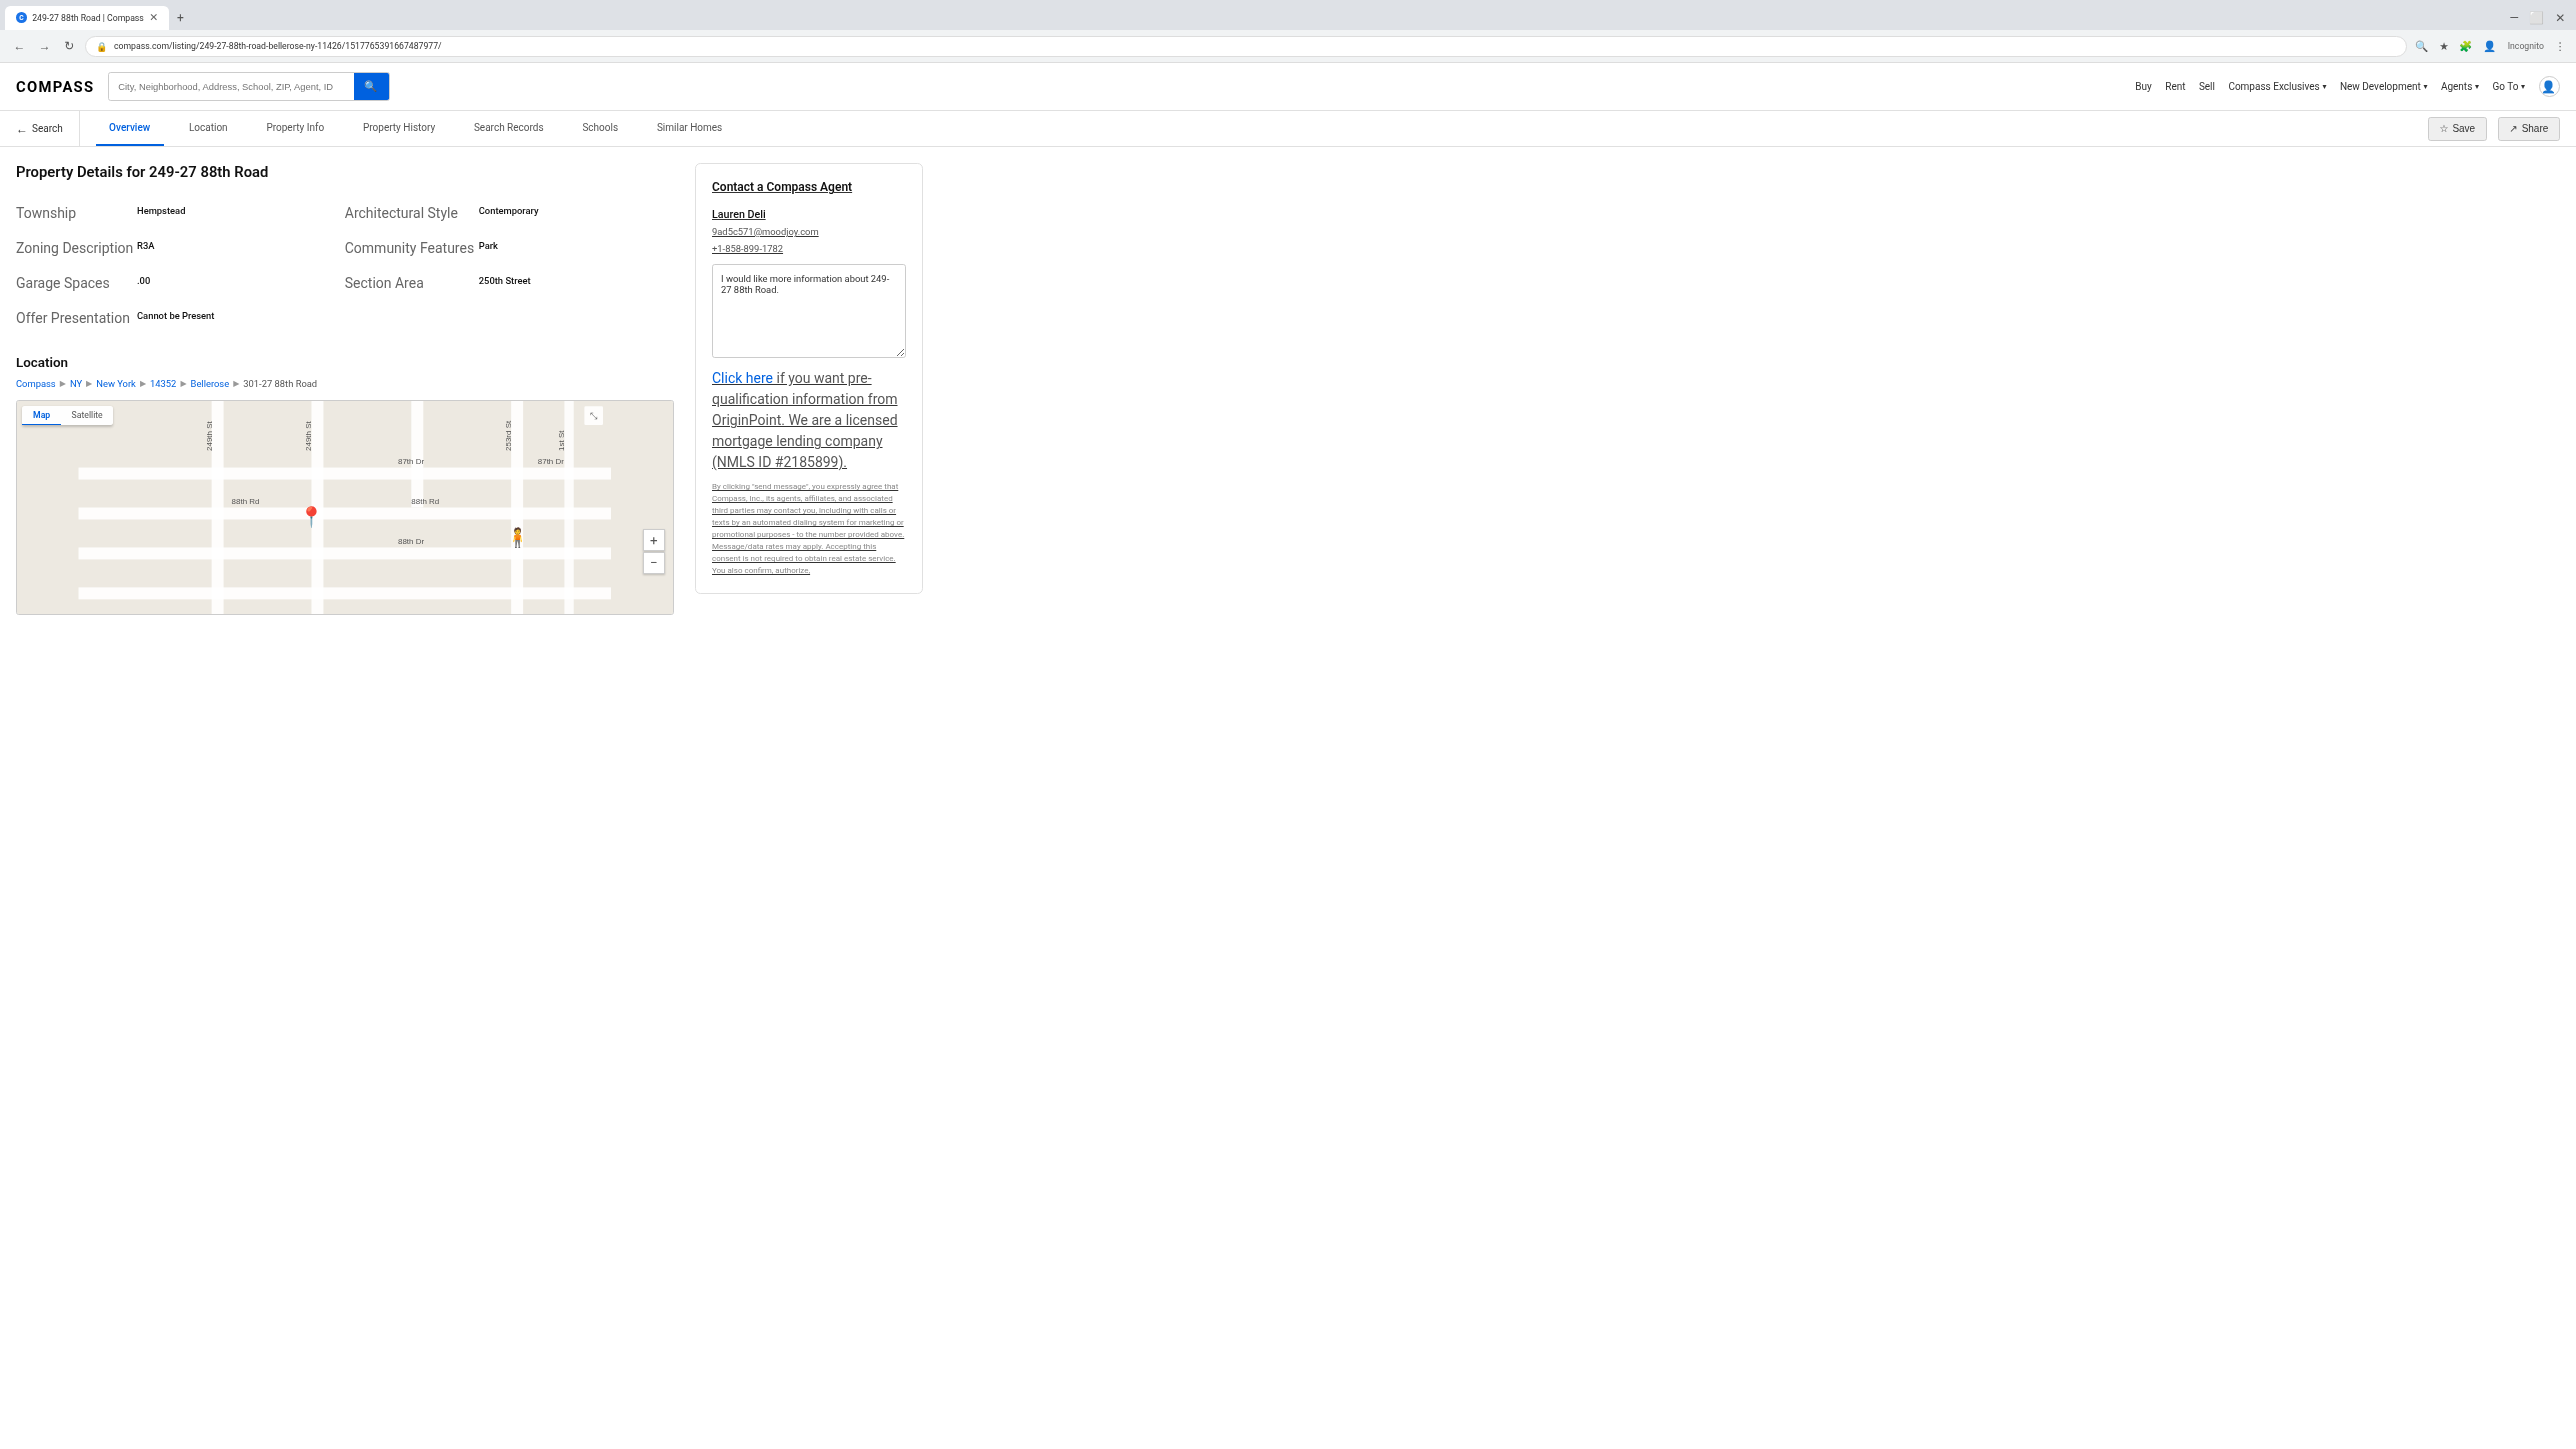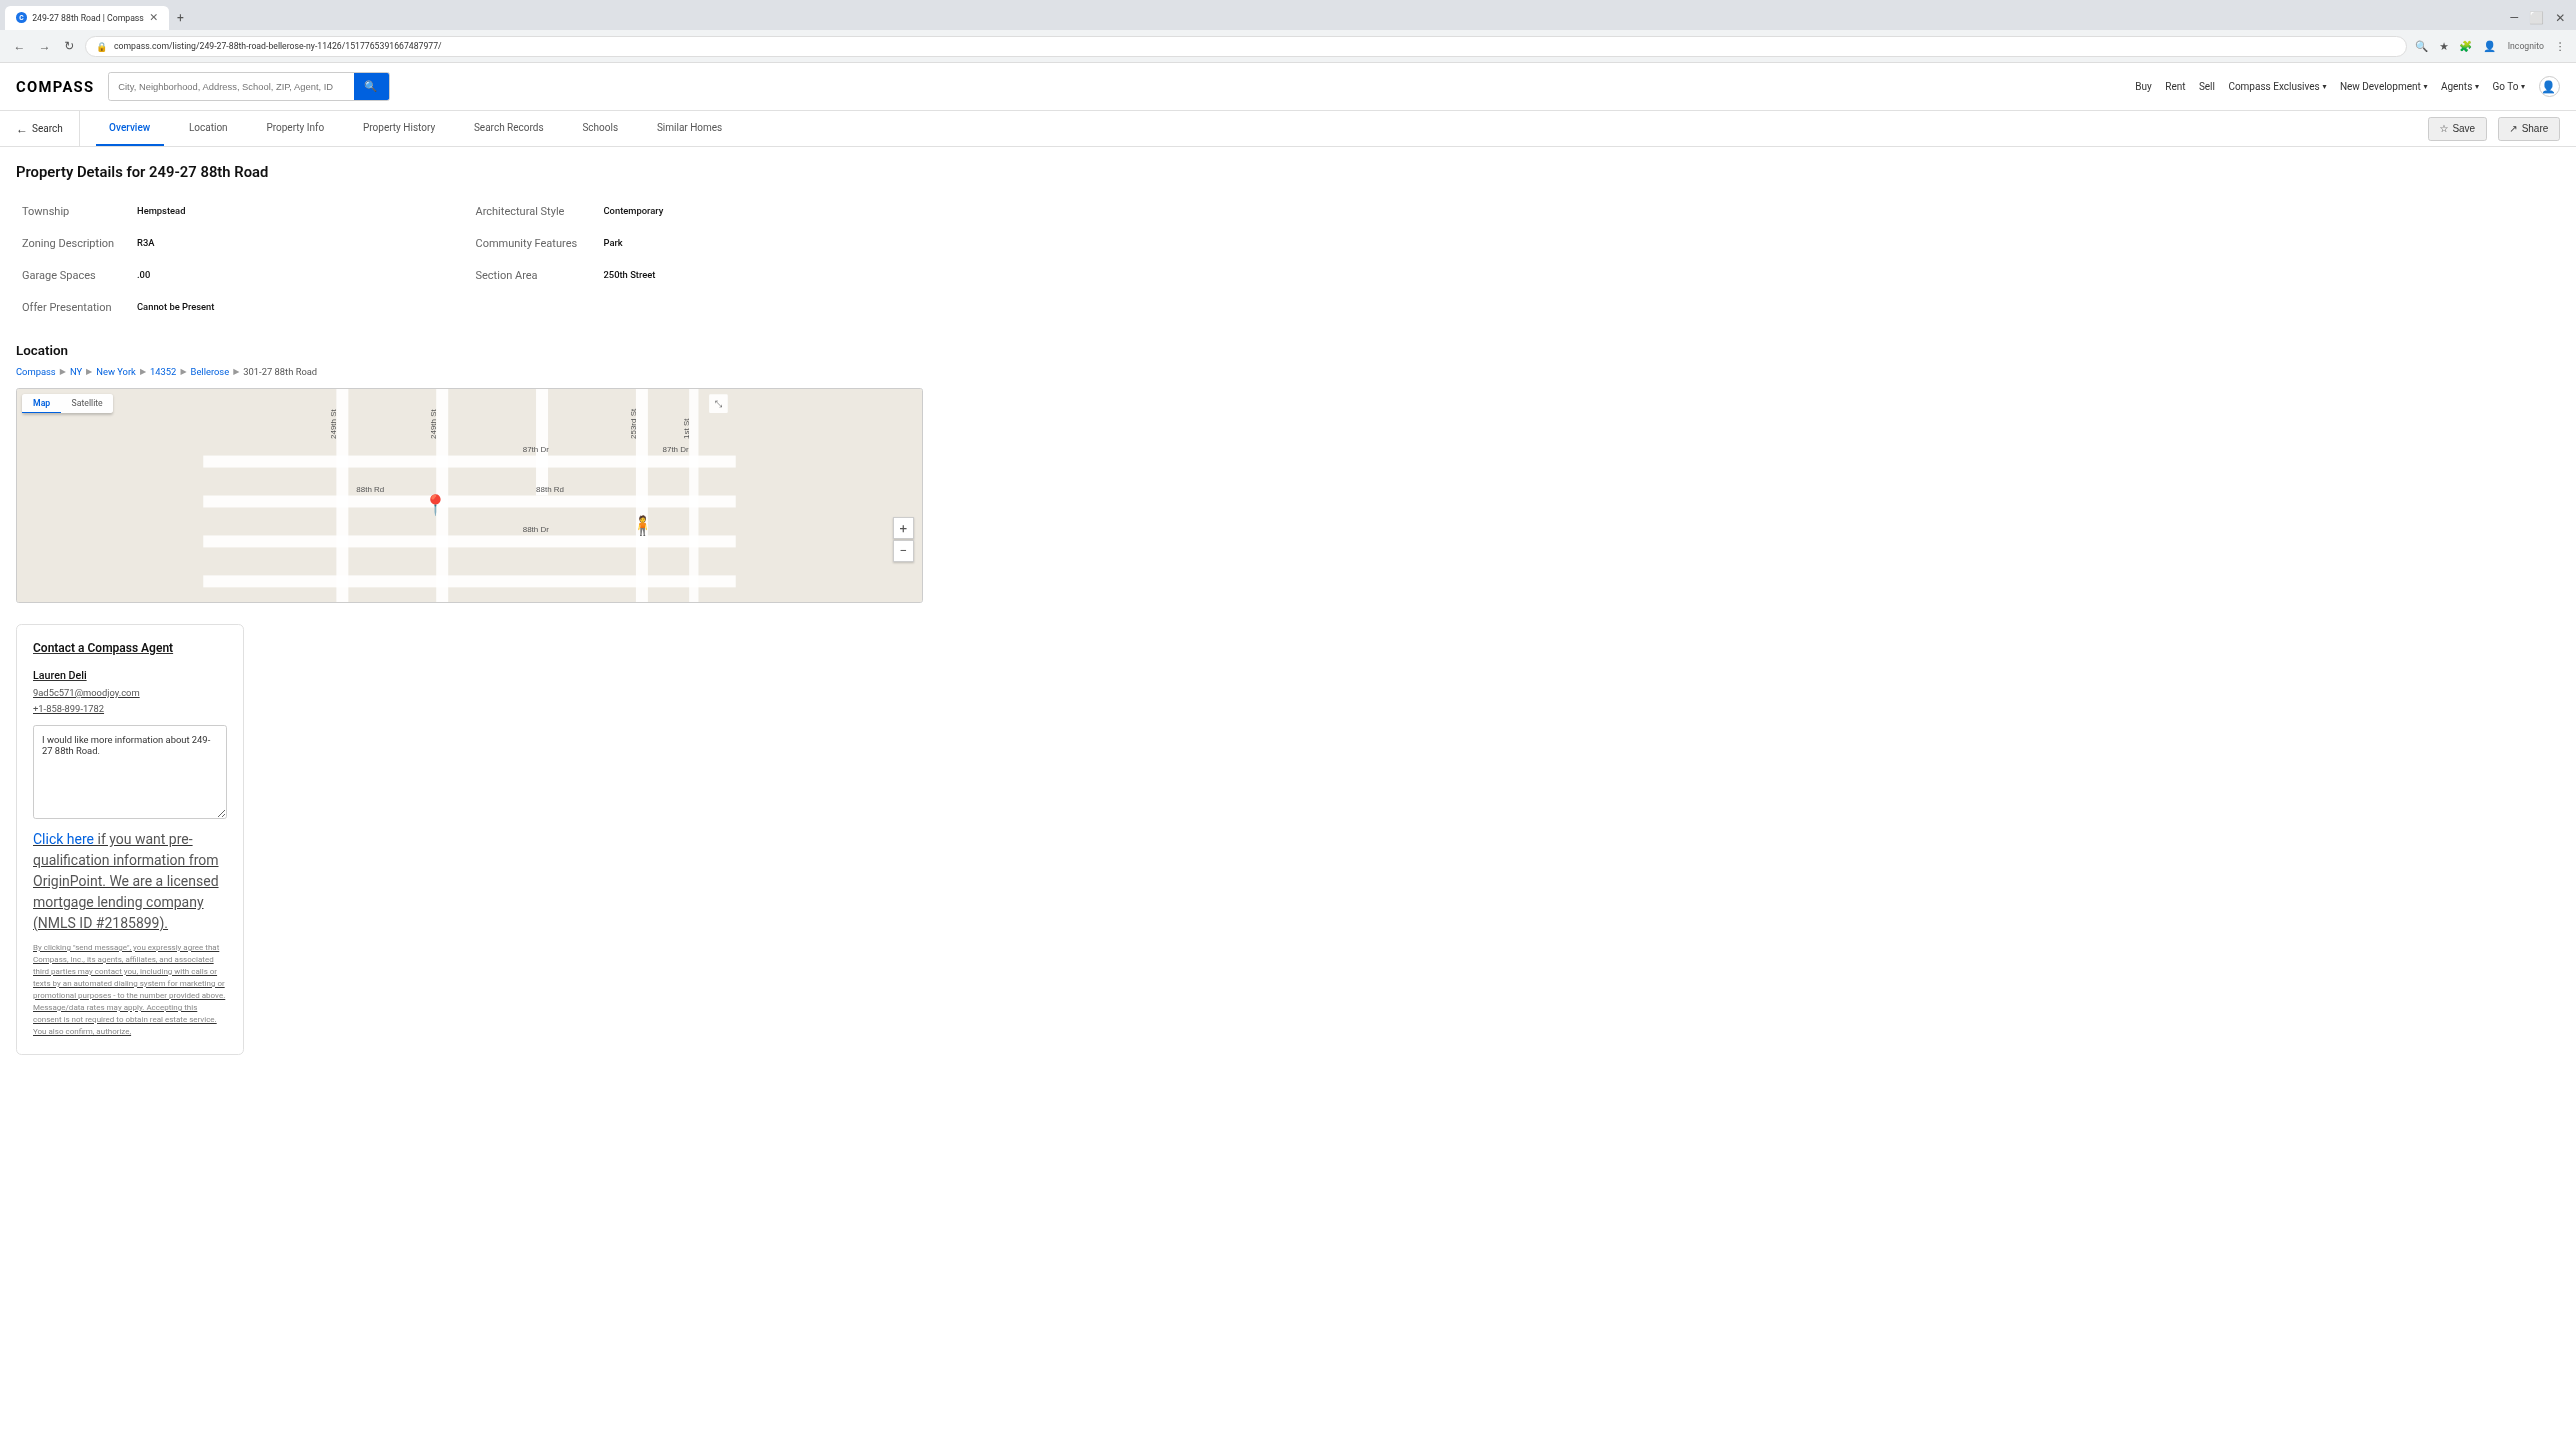--- a/index.html
+++ b/index.html
@@ -40,27 +40,27 @@
     .back-search { display: flex; align-items: center; gap: 4px; font-size: 10px; color: #333; cursor: pointer; padding: 10.7px 0; margin-right: 16px; border-right: 0.7px solid #e0e0e0; padding-right: 16px; }
     .back-arrow { font-size: 12px; }
     .sub-nav-items { display: flex; gap: 12px; }
     .sub-nav-item { padding: 10.7px 13.4px; font-size: 10px; color: #555; cursor: pointer; border-bottom: 2px solid transparent; text-decoration: none; }
     .sub-nav-item.active { color: #0061df; border-bottom: 2px solid #0061df; font-weight: 500; }
     .sub-nav-actions { margin-left: auto; display: flex; gap: 10.7px; align-items: center; }
     .save-btn { display: flex; align-items: center; gap: 4px; font-size: 10px; color: #333; cursor: pointer; padding: 5.4px 10.7px; border: 0.7px solid #ccc; border-radius: 2.7px; }
     .share-btn { display: flex; align-items: center; gap: 4px; font-size: 10px; color: #333; cursor: pointer; padding: 5.4px 10.7px; border: 0.7px solid #ccc; border-radius: 2.7px; }
 
     
-    .main-content { display: flex; padding: 16px; gap: 21.5px; max-width: 939px; flex-direction: column; }
+    .main-content { display: flex; padding: 16px; gap: 21.5px; max-width: 939px; }
     .content-left { flex: 1; }
     .content-right { width: 228px; flex-shrink: 0; text-decoration: underline; }
 
     
     .section-title { font-size: 14.8px; font-weight: 600; color: #111; margin-bottom: 16px; }
-    .detail-label { font-size: 11px; color: #666; padding: 8px 0; margin-left: 6px; }
+    .detail-label { font-size: 14px; color: #666; padding: 8px 0; }
     .detail-value { font-size: 9.4px; color: #111; font-weight: 500; padding: 8px 21.5px 8px 0; }
     .details-columns { display: grid; grid-template-columns: 1fr 1fr; gap: 0; margin-bottom: 21.5px; }
 
     
     .location-section { margin-top: 10.7px; }
     .location-title { font-size: 13.4px; font-weight: 600; color: #111; margin-bottom: 8px; }
     .breadcrumb { display: flex; align-items: center; gap: 4px; margin-bottom: 10.7px; font-size: 9.4px; }
     .breadcrumb a { color: #0061df; text-decoration: none; }
     .breadcrumb-sep { color: #999; font-size: 8px; }
     .breadcrumb-current { color: #555; }

